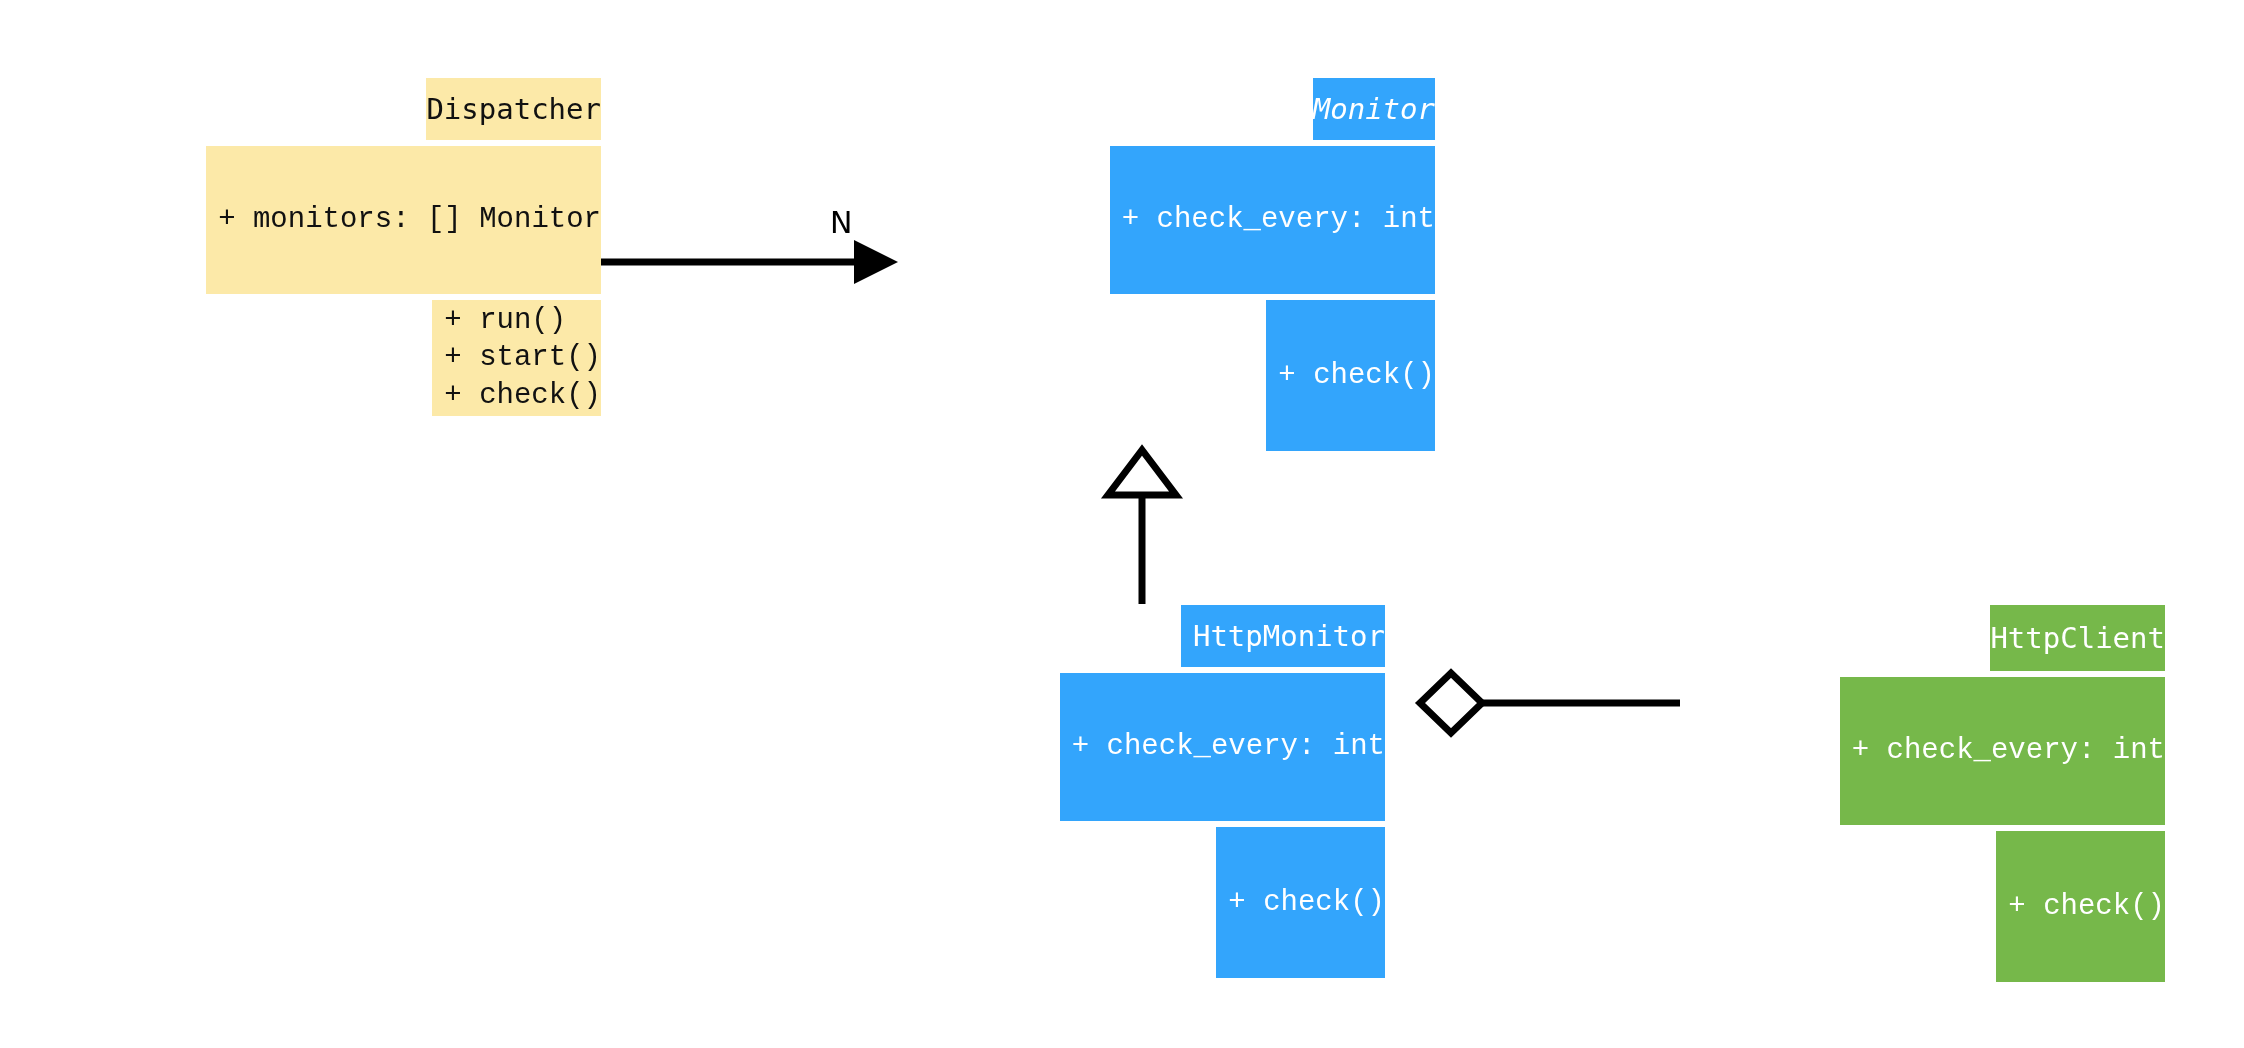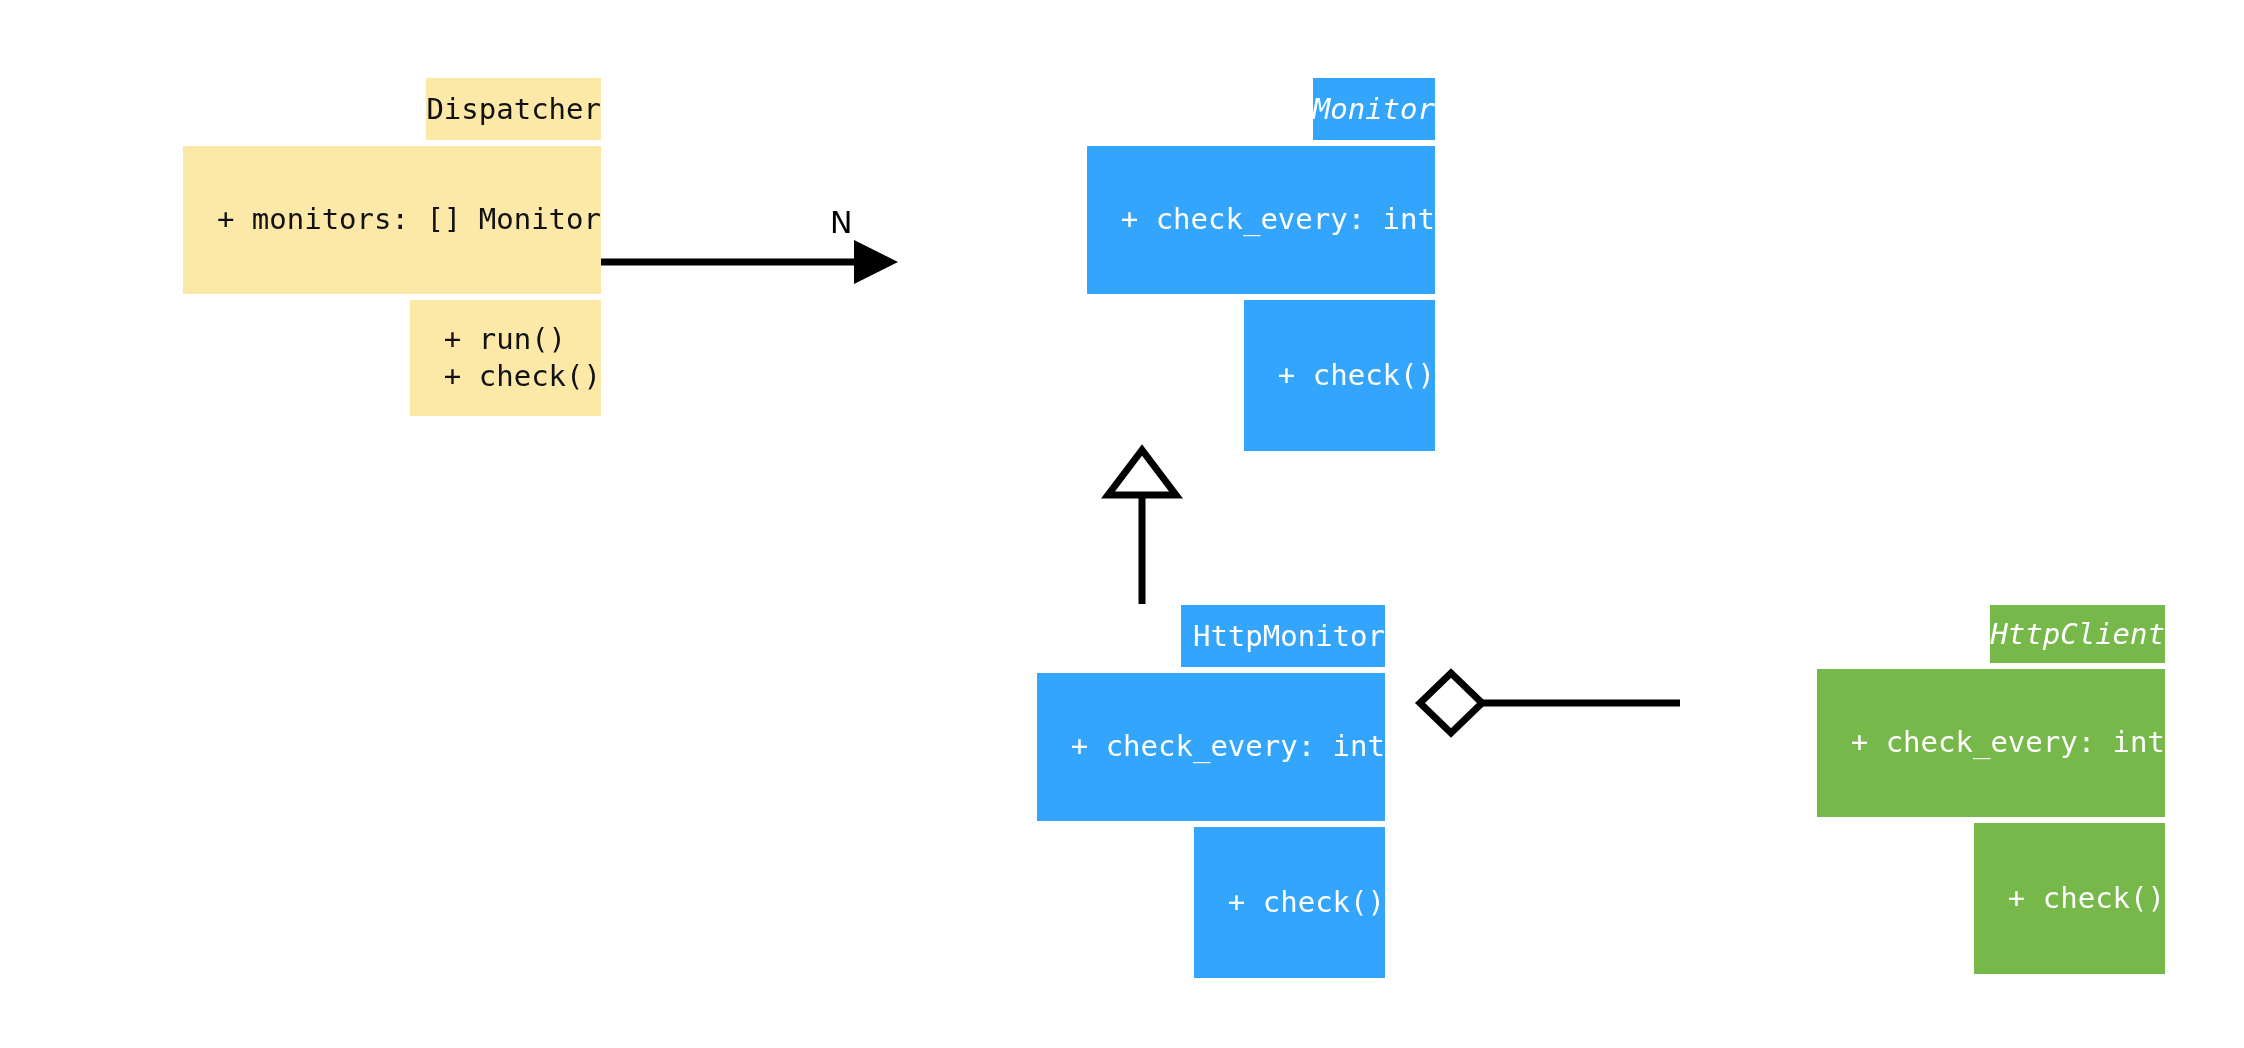--- a/index.html
+++ b/index.html
@@ -35,23 +35,24 @@
     display: flex;
     align-items: center;
     justify-content: center;
     font-size: 29px;
     letter-spacing: 0px;
   }
   .compartment.members {
     display: flex;
     flex-direction: column;
     justify-content: center;
-    padding-left: 34px;
+    padding-left: 12px;
     font-size: 29px;
     line-height: 1.28;
+    font-family: Liberation Mono, monospace;
   }
   .member-line {
     white-space: pre;
   }
   .italic-title { font-style: italic; }
 
   
   .fill-yellow .compartment { background: #fce9a8; color: #111111; }
   .fill-blue   .compartment { background: #33a5fc; color: #ffffff; }
   .fill-green  .compartment { background: #76b84a; color: #ffffff; }
@@ -98,20 +99,21 @@
 
   <div class="edge-label" style="left:830px; top:205px;">N</div>
 
   <div class="uml-class fill-yellow" style="left:75px; top:78px; width:526px;">
     <div class="compartment title" style="height:62px;">Dispatcher</div>
     <div class="compartment members" style="height:148px;">
       <div class="member-line">+ monitors: [] Monitor</div>
     </div>
     <div class="compartment members" style="height:116px;">
       <div class="member-line">+ run()</div>
+      <div class="member-line">+ start()</div>
       <div class="member-line">+ check()</div>
     </div>
   </div>
 
   <div class="uml-class fill-blue" style="left:900px; top:78px; width:535px;">
     <div class="compartment title italic-title" style="height:62px;">Monitor</div>
     <div class="compartment members" style="height:148px;">
       <div class="member-line">+ check_every: int</div>
     </div>
     <div class="compartment members" style="height:151px;">
@@ -123,21 +125,21 @@
     <div class="compartment title" style="height:62px;padding-left:12px;">HttpMonitor</div>
     <div class="compartment members" style="height:148px;">
       <div class="member-line">+ check_every: int</div>
     </div>
     <div class="compartment members" style="height:151px;">
       <div class="member-line">+ check()</div>
     </div>
   </div>
 
   <div class="uml-class fill-green" style="left:1680px; top:605px; width:485px;">
-    <div class="compartment title" style="height:58px;font-style:italic;">HttpClient</div>
+    <div class="compartment title" style="height:66px;">HttpClient</div>
     <div class="compartment members" style="height:148px;">
       <div class="member-line">+ check_every: int</div>
     </div>
     <div class="compartment members" style="height:151px;">
       <div class="member-line">+ check()</div>
     </div>
   </div>
 
 </div>
 

